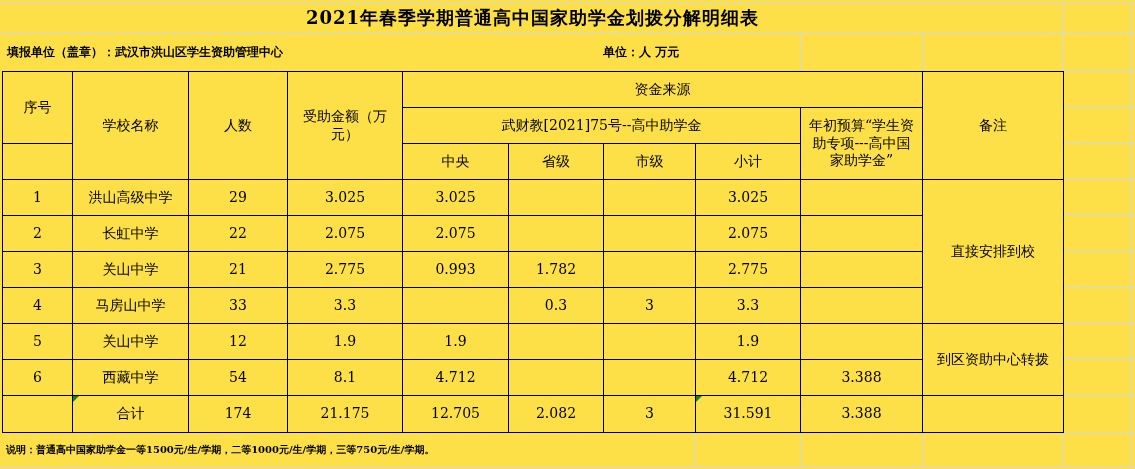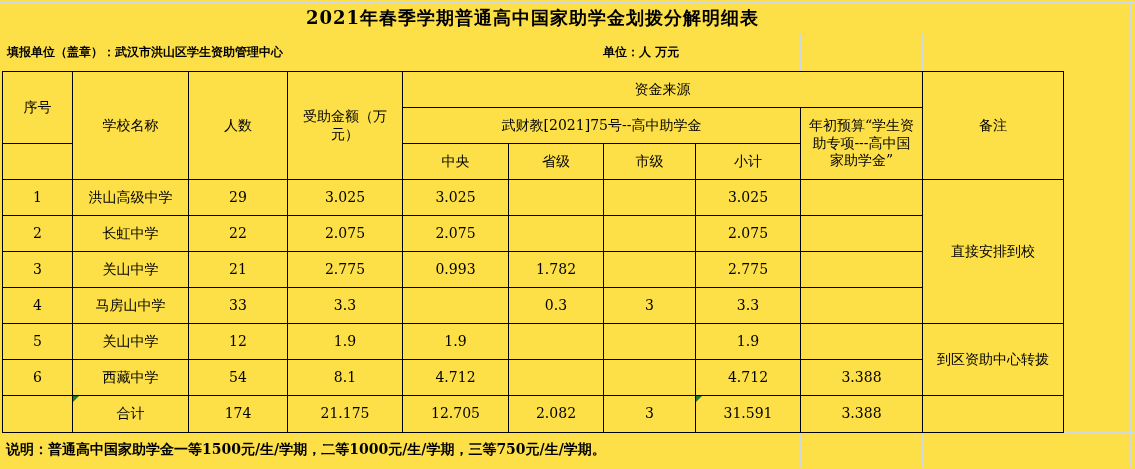--- a/index.html
+++ b/index.html
@@ -48,21 +48,21 @@
   
   .err-tri {
     position:absolute; top:0; left:0; width:0; height:0;
     border-top:6px solid #1e7a34; border-right:6px solid transparent;
   }
 
   
   #note-row {
     position:absolute; top:432px; left:2px; width:1061px; height:35px;
     display:flex; align-items:center;
-    font-size:14px; font-weight:bold; padding-left:4px;
+    font-size:10px; font-weight:bold; padding-left:4px;
   }
 </style>
 </head>
 <body>
 
 <div id="screen">
 
   <div class="gl glh" style="left:0;top:2px;width:1135px;"></div>
   <div class="gl glh" style="left:0;top:33px;width:1135px;"></div>
   <div class="gl glh" style="left:0;top:467px;width:1135px;"></div>

